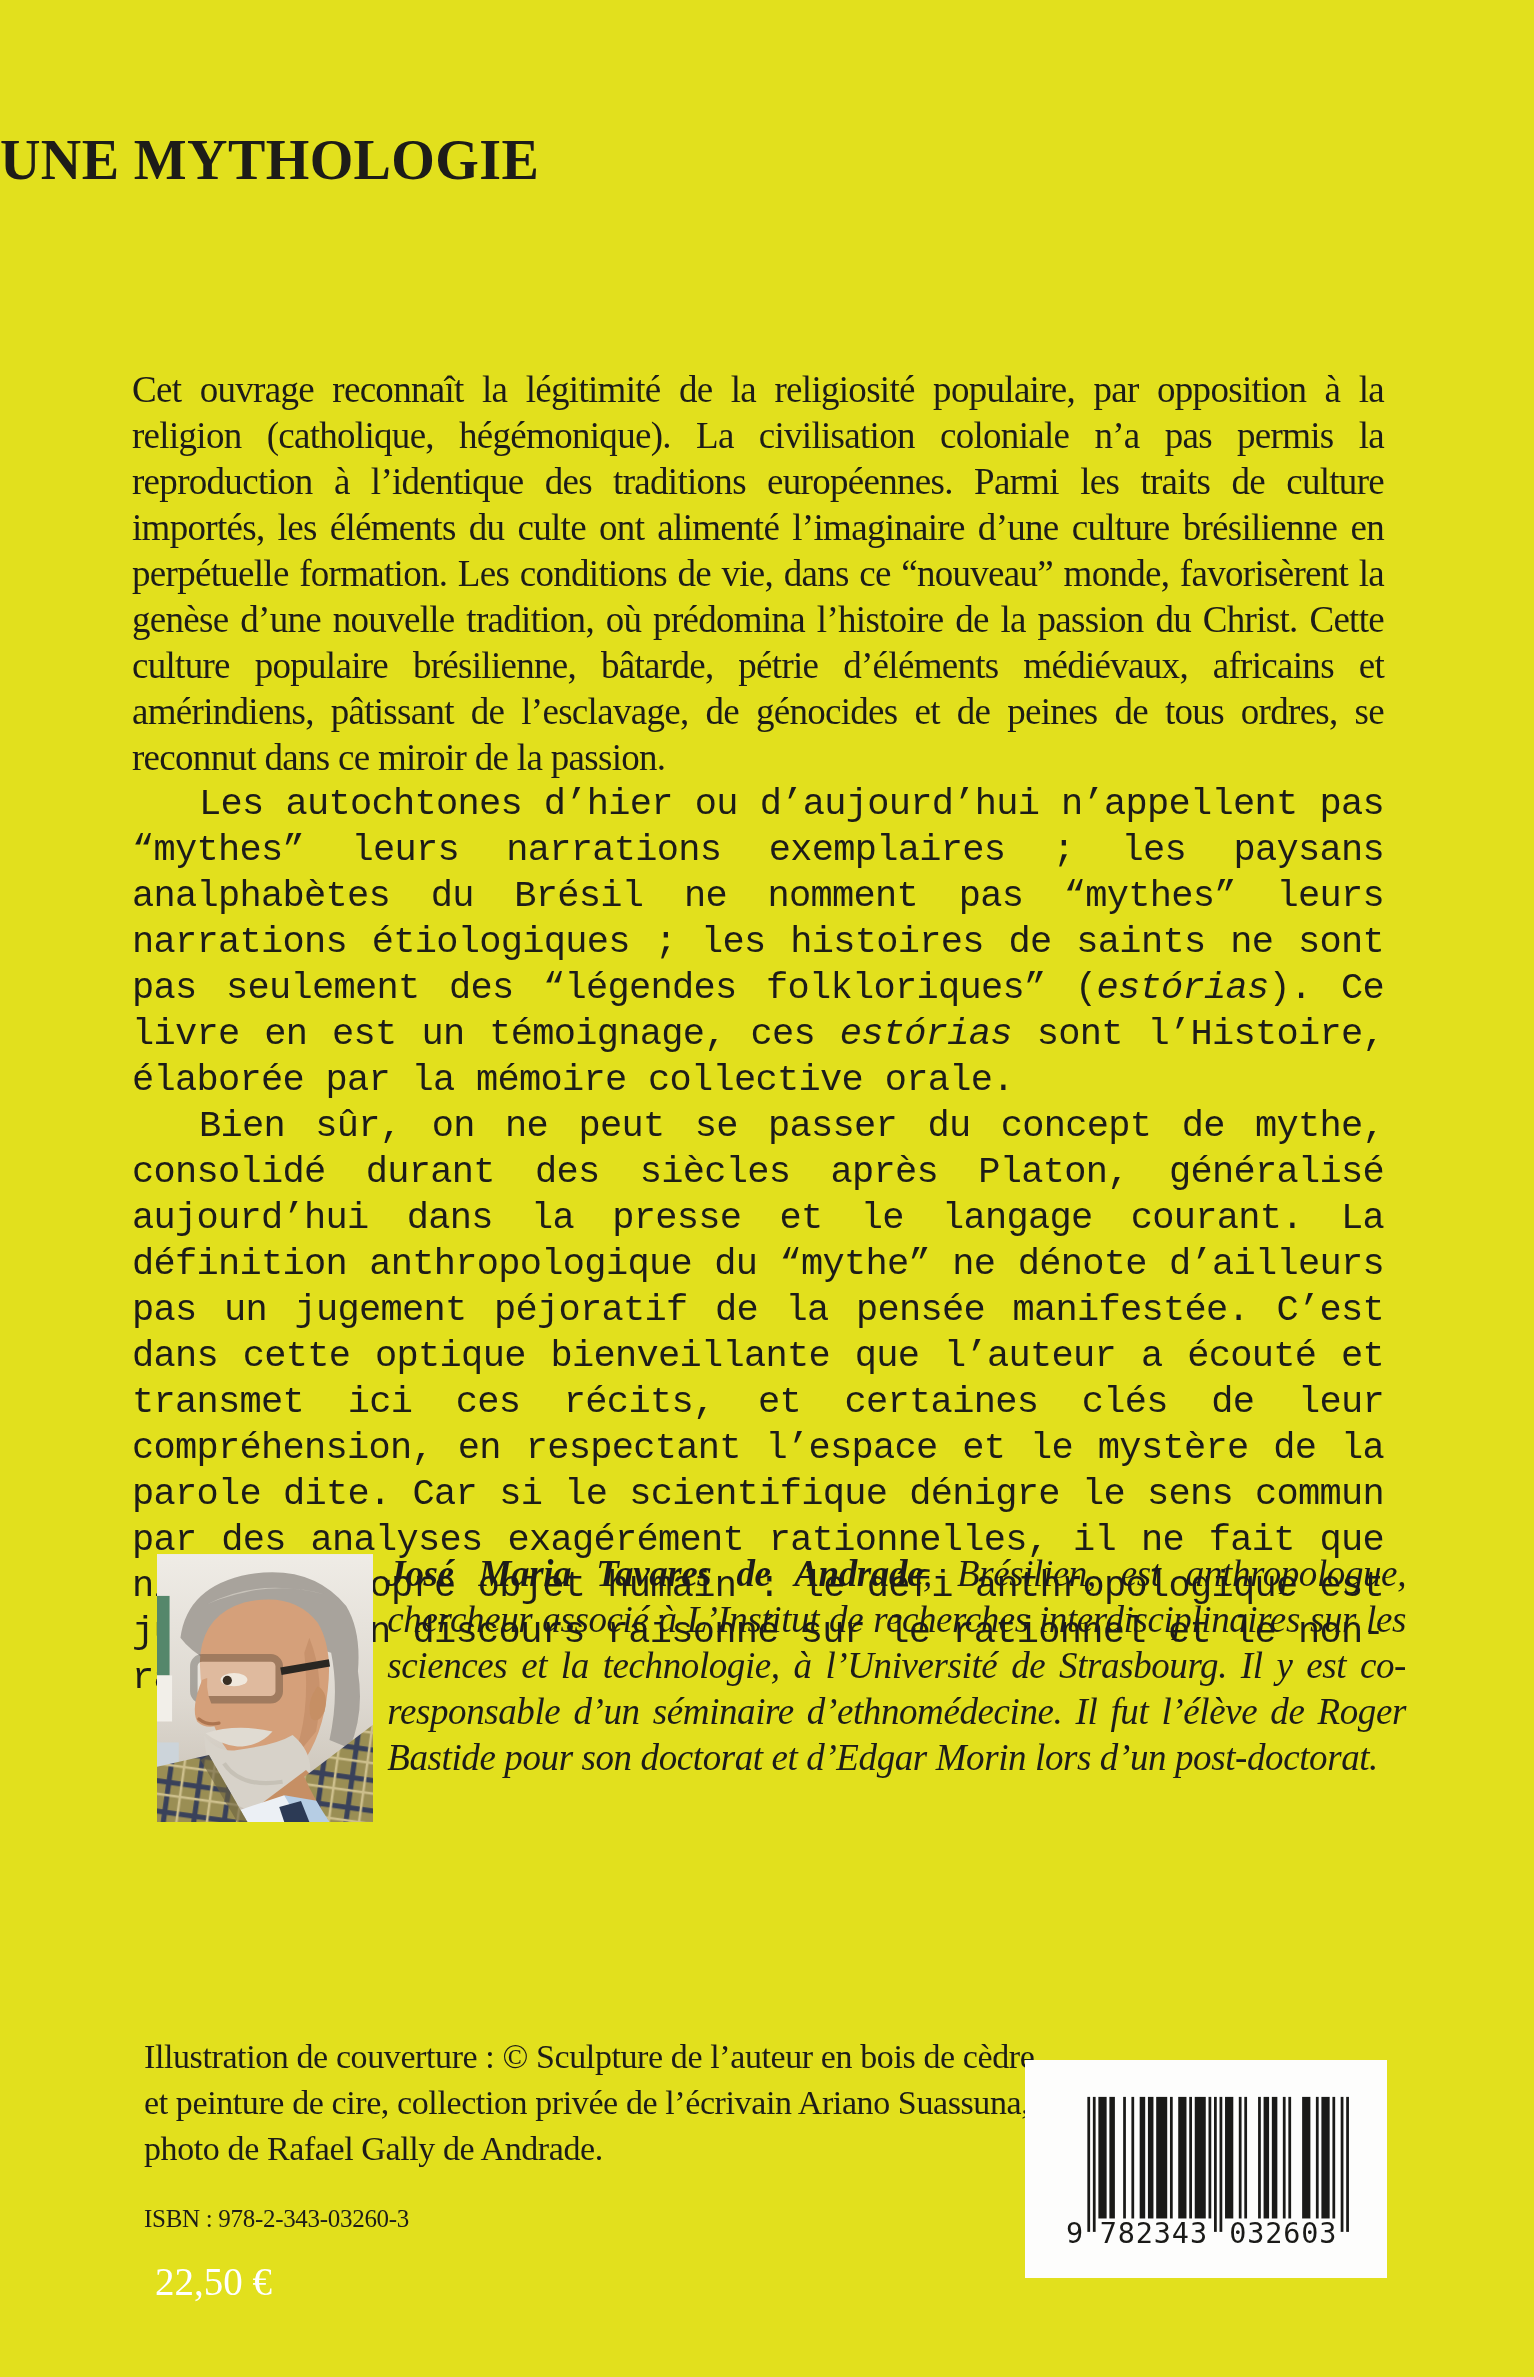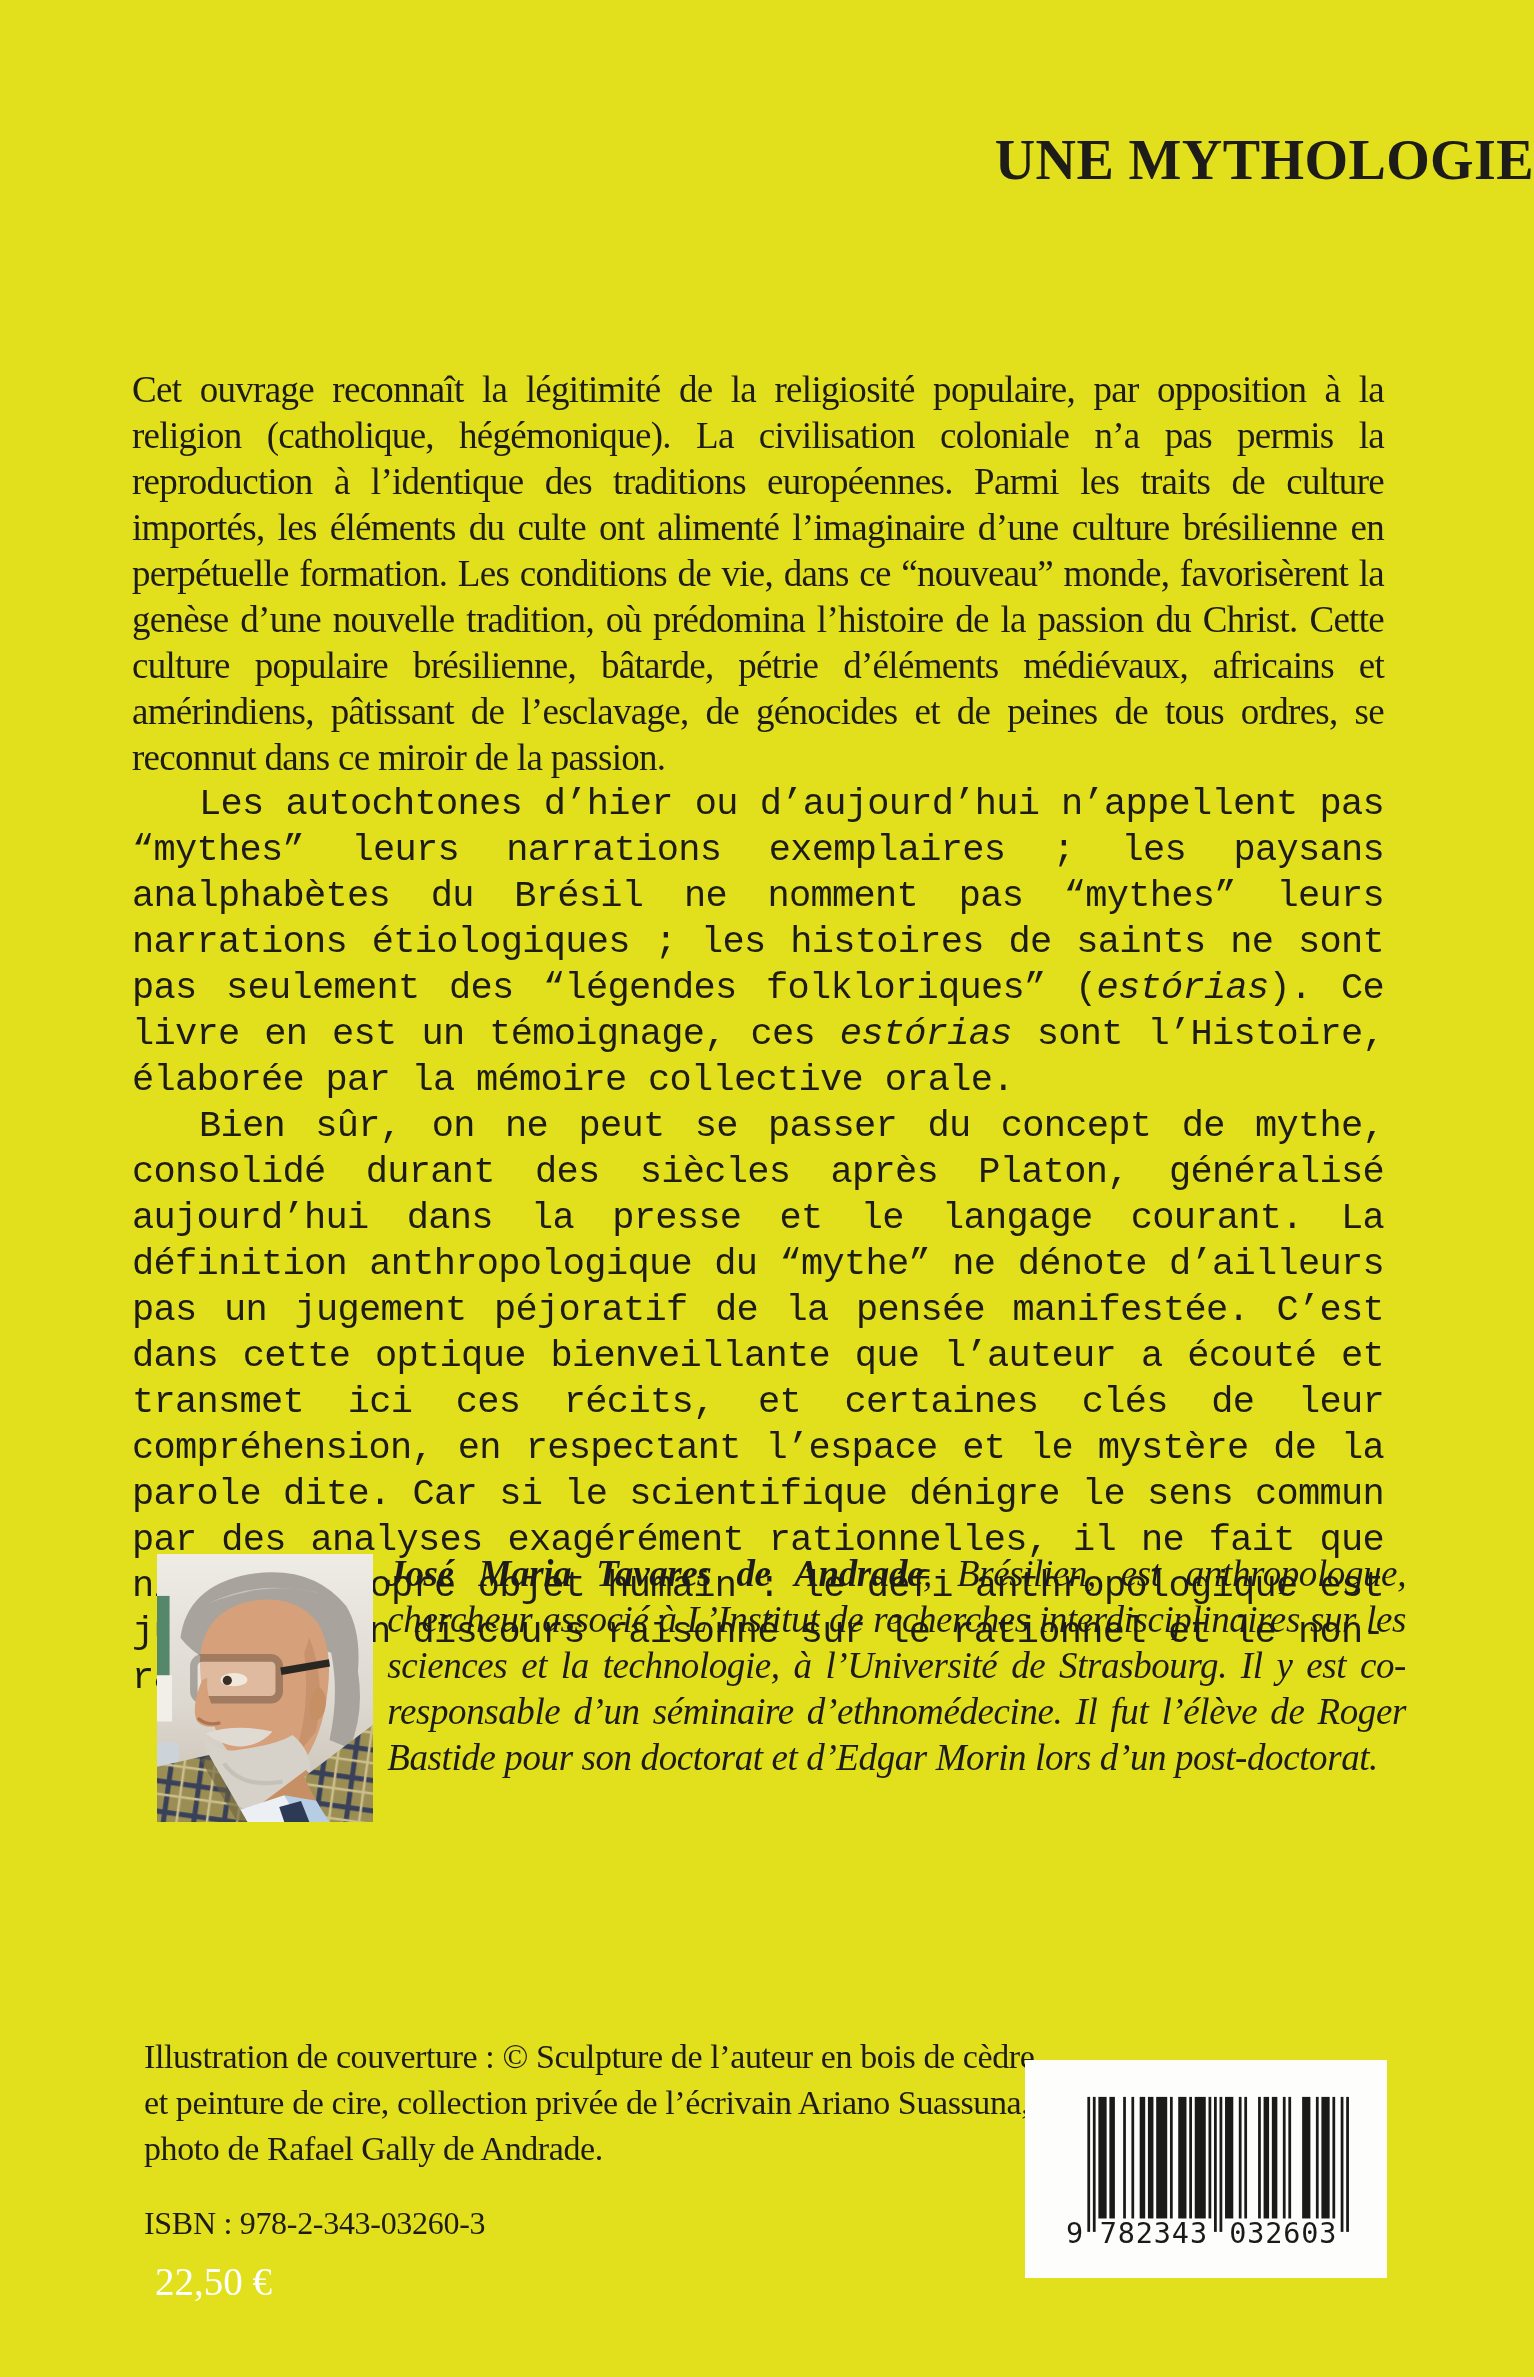--- a/index.html
+++ b/index.html
@@ -8,21 +8,21 @@
     position:relative;
     width:1534px;height:2377px;
     background:#e2e01d;
     color:#1d1c18;
     font-family:"Liberation Serif",serif;
     overflow:hidden;
   }
   
   .title{
     position:absolute;top:124px;left:0;width:100%;
-    text-align:right;font-weight:bold;
+    text-align:left;font-weight:bold;
     font-size:56px;line-height:72px;letter-spacing:0.4px;
   }
   .title-line{display:block;}
   
   .synopsis{
     position:absolute;left:132px;top:367px;width:1252px;
     font-size:37px;line-height:46px;letter-spacing:-0.7px;
     text-align:justify;
   }
   .synopsis p{margin:0;}
@@ -39,21 +39,21 @@
     display:block;
   }
   .bio-name{font-weight:bold;}
   
   .credits{
     position:absolute;left:144px;top:2034px;width:914px;
     font-size:34px;line-height:46px;letter-spacing:-0.4px;margin:0;
   }
   .isbn{
     position:absolute;left:144px;top:2205px;margin:0;
-    font-size:32px;letter-spacing:-0.3px;
+    font-size:25px;letter-spacing:-0.3px;
   }
   .price{
     position:absolute;left:144px;top:2248px;margin:11px;
     font-size:39px;color:#ffffff;
   }
   .barcode-box{
     position:absolute;left:1025px;top:2060px;width:362px;height:218px;
     background:#fdfdfc;
   }
   .barcode-box svg{display:block;width:362px;height:218px;}

